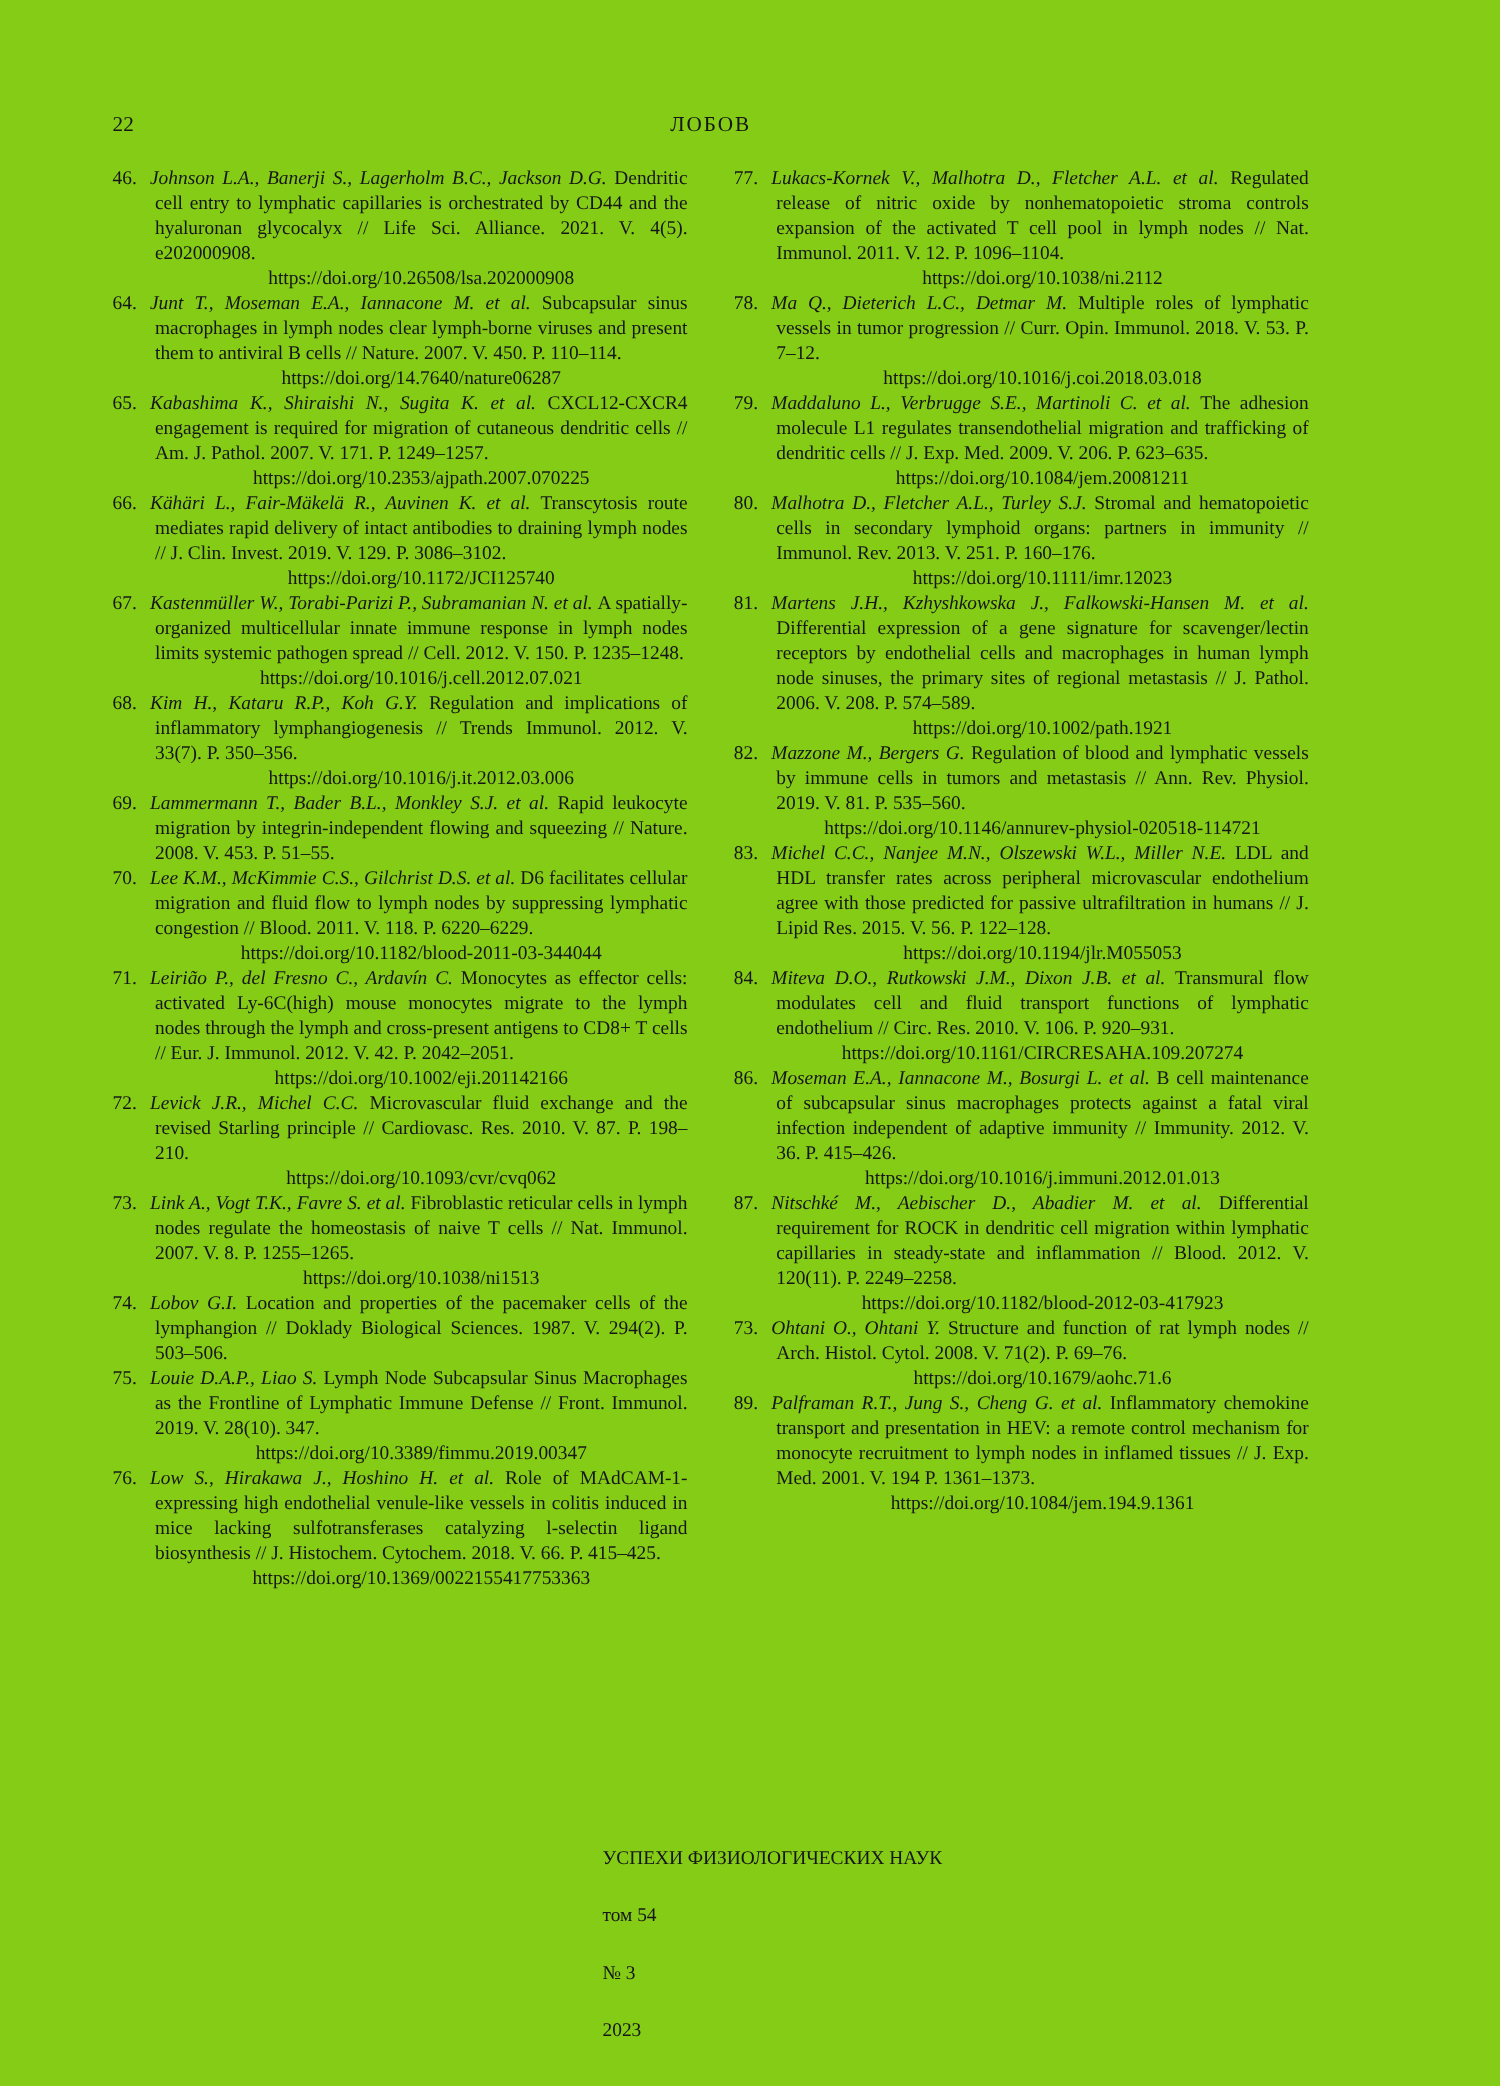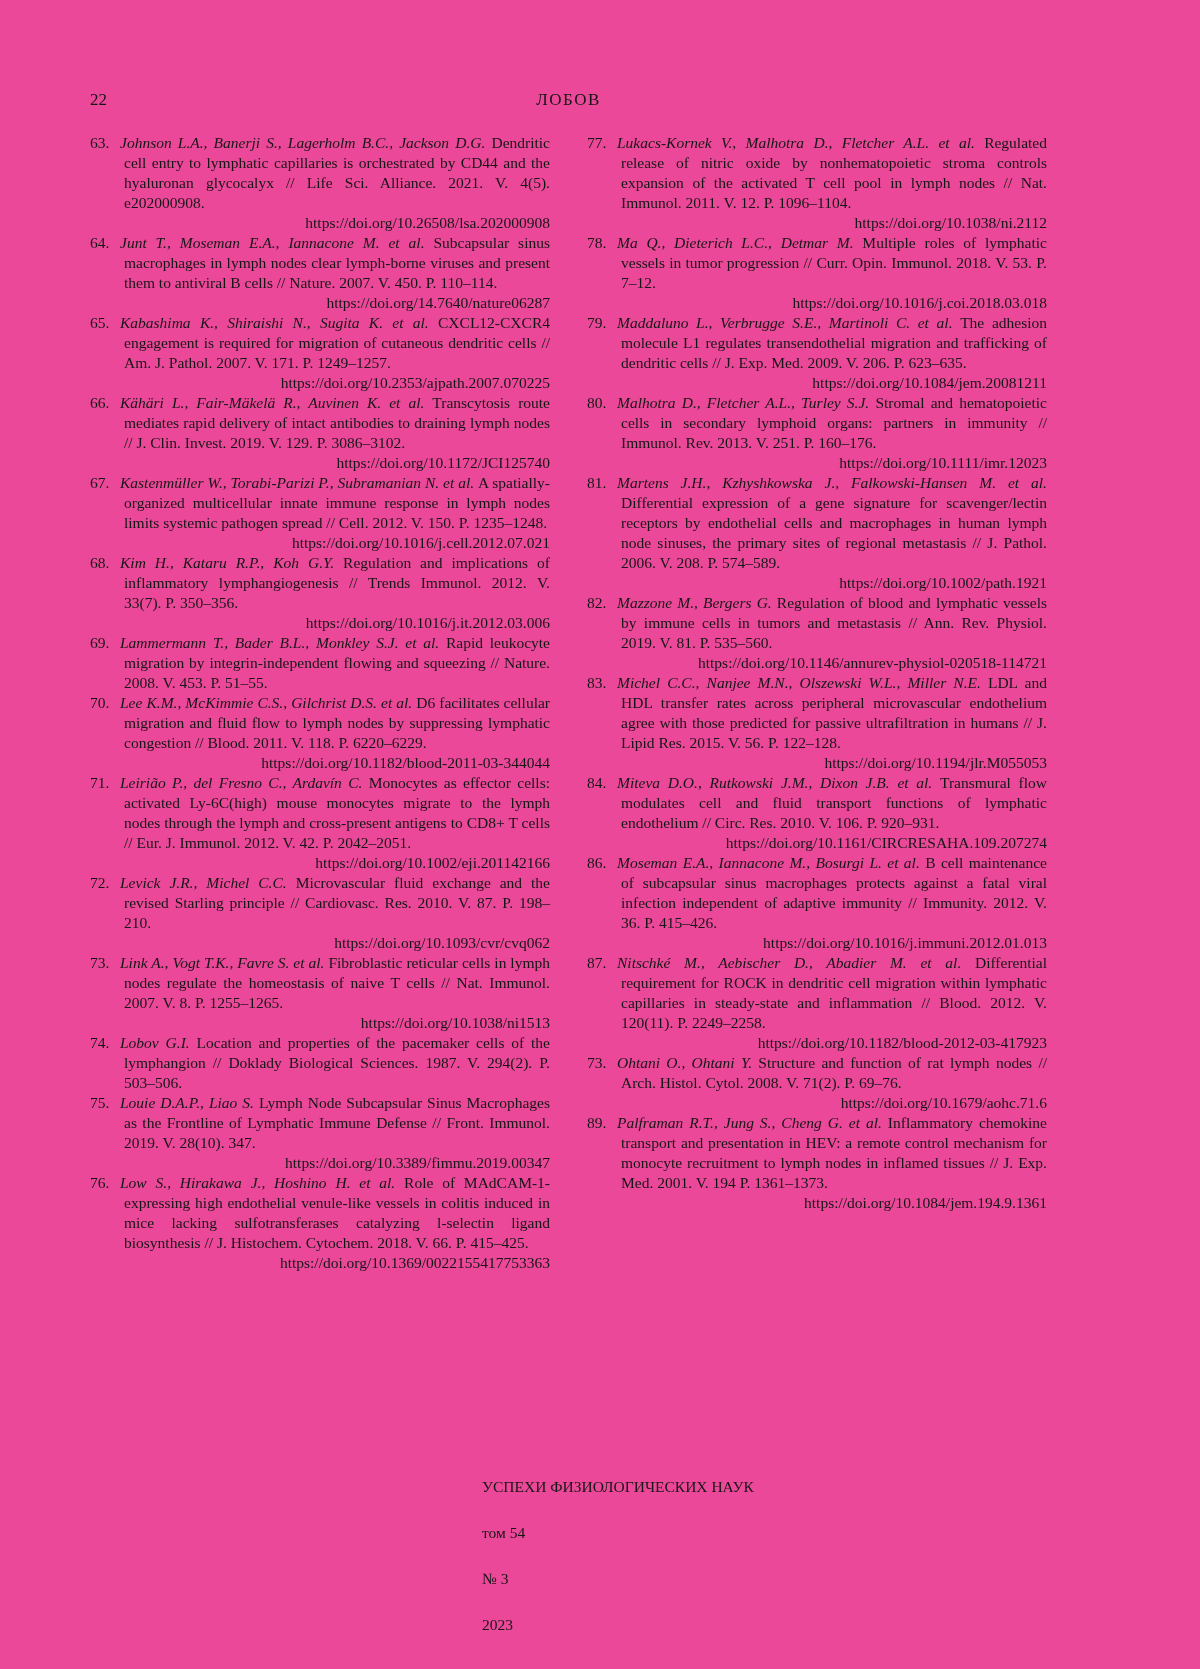--- a/index.html
+++ b/index.html
@@ -5,21 +5,21 @@
   * { box-sizing: border-box; }
   html, body {
     margin: 0; padding: 0;
     background: #ffffff;
   }
   .page {
     position: relative;
     width: 1200px;
     height: 1669px;
     margin: 0 auto;
-    background: #ec4899;
+    background: #84cc16;
     color: #161616;
     font-family: "Liberation Serif", "DejaVu Serif", serif;
     overflow: hidden;
   }
   .header {
     position: absolute;
     top: 90px;
     left: 90px;
     width: 957px;
     height: 24px;
@@ -60,21 +60,21 @@
     width: 30px;
     text-indent: 0;
     font-style: normal;
   }
   .ref-authors {
     font-style: italic;
   }
   .ref-doi {
     display: block;
     text-indent: 0;
-    text-align: right;
+    text-align: center;
     word-break: break-all;
   }
   .footer {
     position: absolute;
     top: 1478px;
     left: 482px;
     display: flex;
     gap: 28px;
     font-size: 15.5px;
     white-space: nowrap;
@@ -86,21 +86,21 @@
 
 <div class="page">
 
   <div class="header">
     <span class="page-num">22</span>
     <div class="head-title">ЛОБОВ</div>
   </div>
 
   <div class="columns">
     <div class="col" id="col-left">
-        <div class="ref"><span class="ref-num">63.</span><span class="ref-authors">Johnson L.A., Banerji S., Lagerholm B.C., Jackson D.G. </span><span class="ref-text">Dendritic cell entry to lymphatic capillaries is orchestrated by CD44 and the hyaluronan glycocalyx // Life Sci. Alliance. 2021. V. 4(5). e202000908.</span><span class="ref-doi">https://doi.org/10.26508/lsa.202000908</span></div>
+        <div class="ref"><span class="ref-num">46.</span><span class="ref-authors">Johnson L.A., Banerji S., Lagerholm B.C., Jackson D.G. </span><span class="ref-text">Dendritic cell entry to lymphatic capillaries is orchestrated by CD44 and the hyaluronan glycocalyx // Life Sci. Alliance. 2021. V. 4(5). e202000908.</span><span class="ref-doi">https://doi.org/10.26508/lsa.202000908</span></div>
         <div class="ref"><span class="ref-num">64.</span><span class="ref-authors">Junt T., Moseman E.A., Iannacone M. et al. </span><span class="ref-text">Subcapsular sinus macrophages in lymph nodes clear lymph-borne viruses and present them to antiviral B cells // Nature. 2007. V. 450. P. 110–114.</span><span class="ref-doi">https://doi.org/14.7640/nature06287</span></div>
         <div class="ref"><span class="ref-num">65.</span><span class="ref-authors">Kabashima K., Shiraishi N., Sugita K. et al. </span><span class="ref-text">CXCL12-CXCR4 engagement is required for migration of cutaneous dendritic cells // Am. J. Pathol. 2007. V. 171. P. 1249–1257.</span><span class="ref-doi">https://doi.org/10.2353/ajpath.2007.070225</span></div>
         <div class="ref"><span class="ref-num">66.</span><span class="ref-authors">Kähäri L., Fair-Mäkelä R., Auvinen K. et al. </span><span class="ref-text">Transcytosis route mediates rapid delivery of intact antibodies to draining lymph nodes // J. Clin. Invest. 2019. V. 129. P. 3086–3102.</span><span class="ref-doi">https://doi.org/10.1172/JCI125740</span></div>
         <div class="ref"><span class="ref-num">67.</span><span class="ref-authors">Kastenmüller W., Torabi-Parizi P., Subramanian N. et al. </span><span class="ref-text">A spatially-organized multicellular innate immune response in lymph nodes limits systemic pathogen spread // Cell. 2012. V. 150. P. 1235–1248.</span><span class="ref-doi">https://doi.org/10.1016/j.cell.2012.07.021</span></div>
         <div class="ref"><span class="ref-num">68.</span><span class="ref-authors">Kim H., Kataru R.P., Koh G.Y. </span><span class="ref-text">Regulation and implications of inflammatory lymphangiogenesis // Trends Immunol. 2012. V. 33(7). P. 350–356.</span><span class="ref-doi">https://doi.org/10.1016/j.it.2012.03.006</span></div>
         <div class="ref"><span class="ref-num">69.</span><span class="ref-authors">Lammermann T., Bader B.L., Monkley S.J. et al. </span><span class="ref-text">Rapid leukocyte migration by integrin-independent flowing and squeezing // Nature. 2008. V. 453. P. 51–55.</span></div>
         <div class="ref"><span class="ref-num">70.</span><span class="ref-authors">Lee K.M., McKimmie C.S., Gilchrist D.S. et al. </span><span class="ref-text">D6 facilitates cellular migration and fluid flow to lymph nodes by suppressing lymphatic congestion // Blood. 2011. V. 118. P. 6220–6229.</span><span class="ref-doi">https://doi.org/10.1182/blood-2011-03-344044</span></div>
         <div class="ref"><span class="ref-num">71.</span><span class="ref-authors">Leirião P., del Fresno C., Ardavín C. </span><span class="ref-text">Monocytes as effector cells: activated Ly-6C(high) mouse monocytes migrate to the lymph nodes through the lymph and cross-present antigens to CD8+ T cells // Eur. J. Immunol. 2012. V. 42. P. 2042–2051.</span><span class="ref-doi">https://doi.org/10.1002/eji.201142166</span></div>
         <div class="ref"><span class="ref-num">72.</span><span class="ref-authors">Levick J.R., Michel C.C. </span><span class="ref-text">Microvascular fluid exchange and the revised Starling principle // Cardiovasc. Res. 2010. V. 87. P. 198–210.</span><span class="ref-doi">https://doi.org/10.1093/cvr/cvq062</span></div>
         <div class="ref"><span class="ref-num">73.</span><span class="ref-authors">Link A., Vogt T.K., Favre S. et al. </span><span class="ref-text">Fibroblastic reticular cells in lymph nodes regulate the homeostasis of naive T cells // Nat. Immunol. 2007. V. 8. P. 1255–1265.</span><span class="ref-doi">https://doi.org/10.1038/ni1513</span></div>

